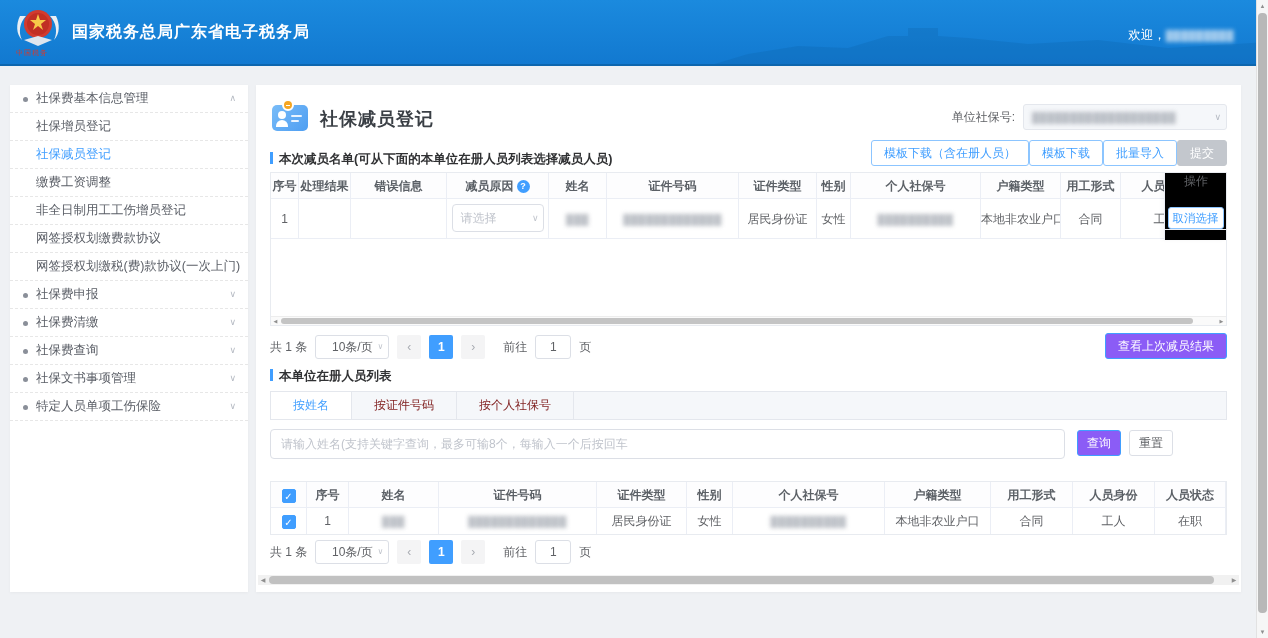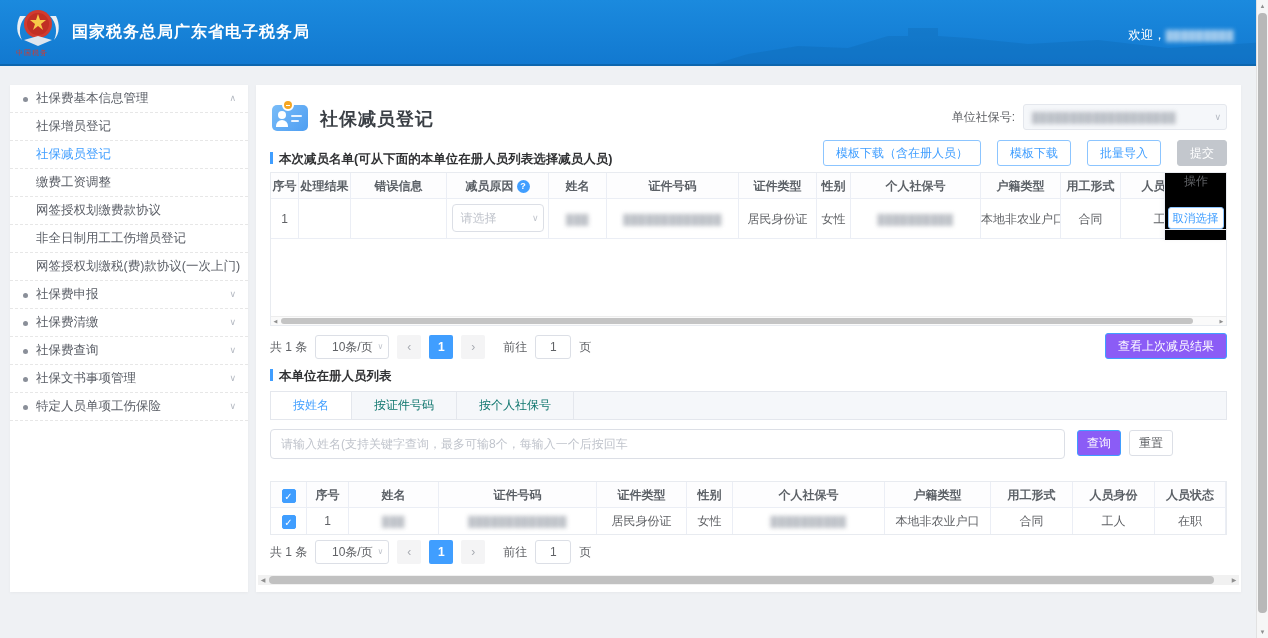--- a/index.html
+++ b/index.html
@@ -52,21 +52,21 @@
   .page-title { position:absolute; left:64px; top:22px; font-size:18px; font-weight:bold; color:#3a3f45; letter-spacing:1px; }
 
   .company-no { position:absolute; right:14px; top:19px; display:flex; align-items:center; gap:8px; }
   .company-no-label { font-size:12px; color:#606266; }
   .company-select { position:relative; width:204px; height:26px; background:#f5f7fa; border:1px solid #e4e7ed; border-radius:3px; line-height:24px; padding:0 18px 0 8px; cursor:pointer; overflow:hidden; white-space:nowrap; }
   .company-select .sel-arrow { position:absolute; right:5px; top:0; font-size:9px; color:#b4b9c2; }
 
   .section-row1 { position:absolute; left:14px; right:14px; top:55px; height:28px; }
   .section-label { position:absolute; left:0; bottom:0; font-size:12.5px; font-weight:bold; color:#303133; padding-left:9px; }
   .section-label::before { content:""; position:absolute; left:0; top:1px; width:3px; height:12px; background:#409eff; }
-  .roster-buttons { position:absolute; right:0; top:0; display:flex; gap:16px; }
+  .roster-buttons { position:absolute; right:0; top:0; display:flex; gap:0; }
   .btn { height:26px; line-height:24px; border-radius:3px; font-size:12px; padding:0 12px; cursor:pointer; display:inline-block; text-align:center; }
   .btn-outline-blue { background:#fff; border:1px solid #8cc5ff; color:#409eff; }
   .btn-disabled { background:#c3c7cd; border:1px solid #c3c7cd; color:#ffffff; cursor:not-allowed; }
   .btn-primary { background:#8b5cf6; border:1px solid #409eff; color:#fff; }
   .btn-plain { background:#fff; border:1px solid #dcdfe6; color:#606266; }
 
   
   .roster-table { position:absolute; left:14px; top:87px; width:957px; height:154px; border:1px solid #e8ebf0; background:#fff; overflow:hidden; }
   .rt-inner { position:absolute; left:0; top:0; width:940px; }
   .trow { display:flex; }
@@ -92,21 +92,21 @@
   .pg-size .sel-arrow { position:absolute; right:5px; top:0; font-size:8px; color:#c0c4cc; }
   .pg-btn { width:24px; height:24px; line-height:24px; text-align:center; background:#f4f4f5; color:#a8abb2; border-radius:2px; cursor:pointer; font-size:12px; }
   .pg-btn.current { background:#409eff; color:#fff; font-weight:bold; }
   .pg-input { width:36px; height:24px; line-height:22px; border:1px solid #dcdfe6; border-radius:3px; text-align:center; color:#606266; background:#fff; }
   .view-last-btn { position:absolute; right:14px; top:248px; }
 
   
   .section-label2 { position:absolute; left:14px; top:283px; font-size:12.5px; font-weight:bold; color:#303133; padding-left:9px; }
   .section-label2::before { content:""; position:absolute; left:0; top:1px; width:3px; height:12px; background:#409eff; }
   .tabs { position:absolute; left:14px; right:14px; top:306px; height:29px; background:#f5f7fa; border:1px solid #e4e7ed; display:flex; }
-  .tab { height:27px; line-height:27px; padding:0 22px; font-size:12px; color:#0f766e; border-right:1px solid #e4e7ed; cursor:pointer; }
+  .tab { height:27px; line-height:27px; padding:0 22px; font-size:12px; color:#7f1d1d; border-right:1px solid #e4e7ed; cursor:pointer; }
   .tab.active { background:#ffffff; color:#409eff; }
   .search-row { position:absolute; left:14px; right:14px; top:344px; height:30px; }
   .search-input { position:absolute; left:0; top:0; width:795px; height:30px; border:1px solid #dcdfe6; border-radius:4px; background:#fff; line-height:28px; padding:0 10px; color:#c0c4cc; font-size:12px; overflow:hidden; white-space:nowrap; }
   .btn-query { position:absolute; left:807px; top:1px; width:44px; padding:0; }
   .btn-reset { position:absolute; left:859px; top:1px; width:44px; padding:0; }
 
   
   .staff-table { position:absolute; left:14px; top:396px; width:957px; border:1px solid #e8ebf0; background:#fff; }
   .staff-table .th { height:26px; line-height:26px; font-weight:bold; color:#5b6066; background:#fdfdfe; border-bottom:1px solid #ebeef5; font-size:12px; }
   .staff-table .td { height:26px; line-height:26px; color:#606266; }
@@ -144,22 +144,22 @@
     <div class="site-title">国家税务总局广东省电子税务局</div>
     <div class="welcome"><span>欢迎，</span><span class="masked">█████████</span></div>
   </div>
 
   <div class="sidebar">
     <div>
         <div class="menu-item group"><span class="bullet"></span><span class="arrow">∧</span><span class="menu-label">社保费基本信息管理</span></div>
         <div class="menu-item sub"><span class="menu-label">社保增员登记</span></div>
         <div class="menu-item sub active"><span class="menu-label">社保减员登记</span></div>
         <div class="menu-item sub"><span class="menu-label">缴费工资调整</span></div>
+        <div class="menu-item sub"><span class="menu-label">非全日制用工工伤增员登记</span></div>
         <div class="menu-item sub"><span class="menu-label">网签授权划缴费款协议</span></div>
-        <div class="menu-item sub"><span class="menu-label">非全日制用工工伤增员登记</span></div>
         <div class="menu-item sub"><span class="menu-label">网签授权划缴税(费)款协议(一次上门)</span></div>
         <div class="menu-item group"><span class="bullet"></span><span class="arrow">∨</span><span class="menu-label">社保费申报</span></div>
         <div class="menu-item group"><span class="bullet"></span><span class="arrow">∨</span><span class="menu-label">社保费清缴</span></div>
         <div class="menu-item group"><span class="bullet"></span><span class="arrow">∨</span><span class="menu-label">社保费查询</span></div>
         <div class="menu-item group"><span class="bullet"></span><span class="arrow">∨</span><span class="menu-label">社保文书事项管理</span></div>
         <div class="menu-item group"><span class="bullet"></span><span class="arrow">∨</span><span class="menu-label">特定人员单项工伤保险</span></div>
       </div>
   </div>
 
   <div class="main-panel">

